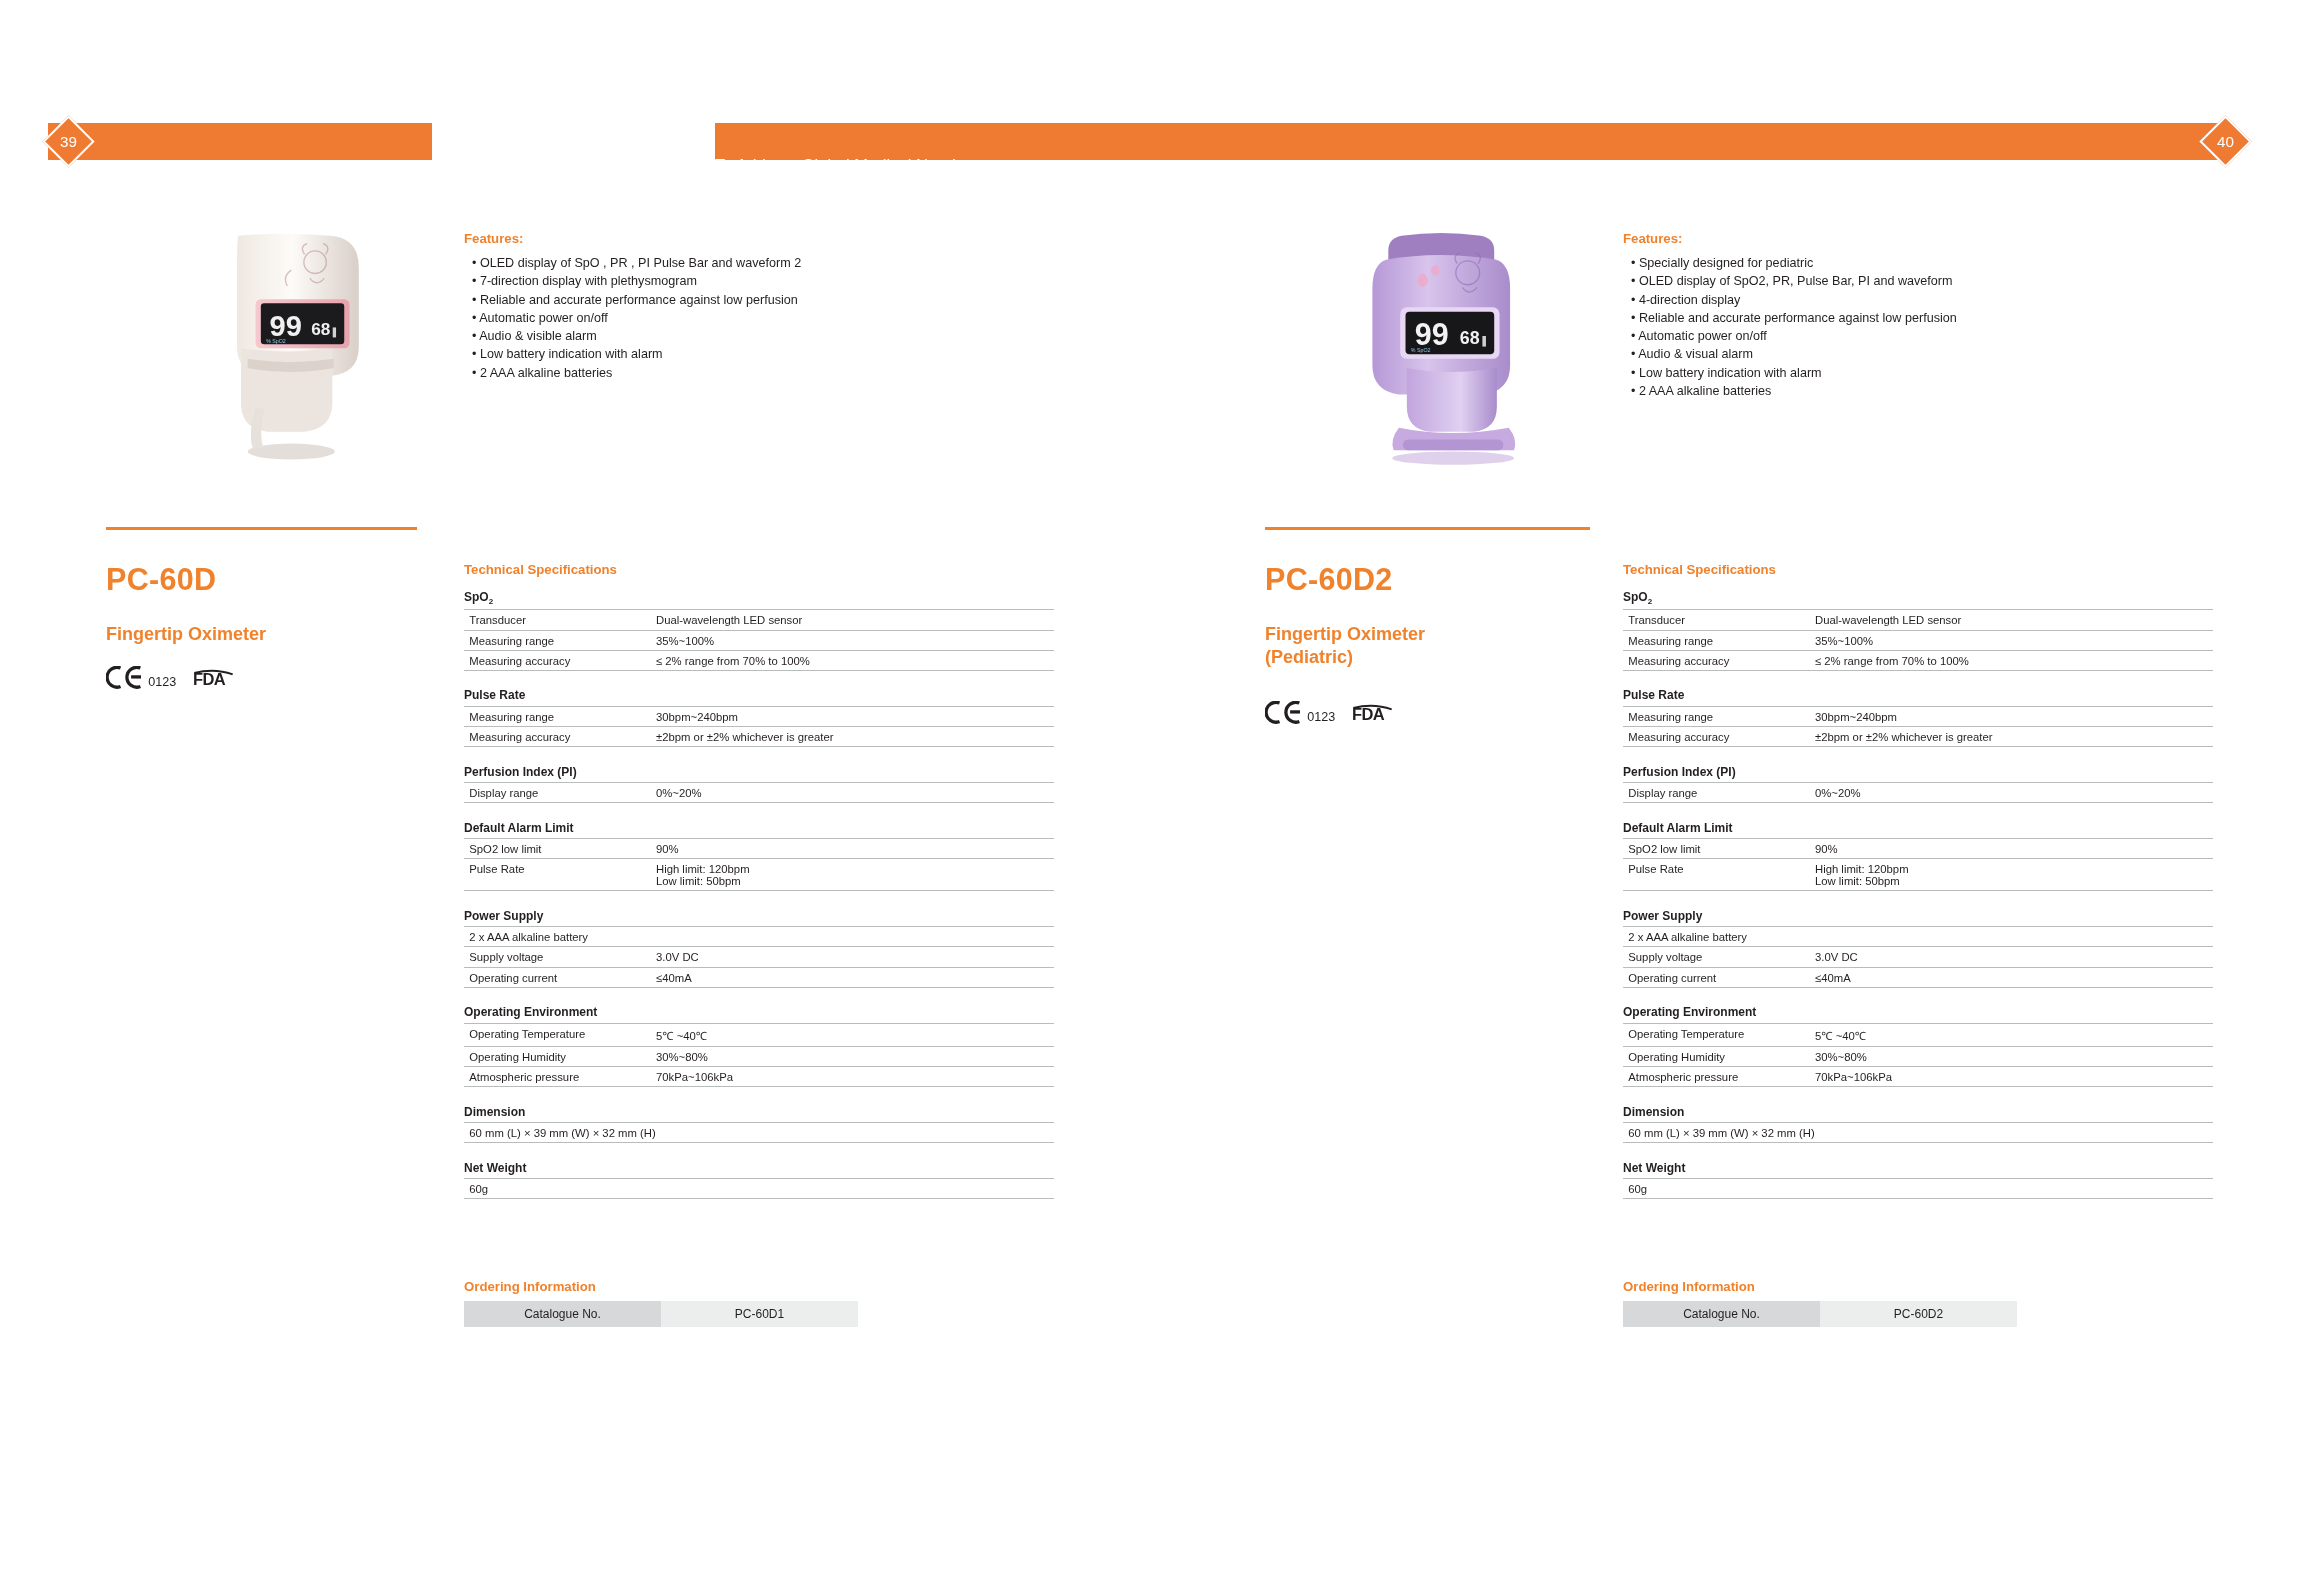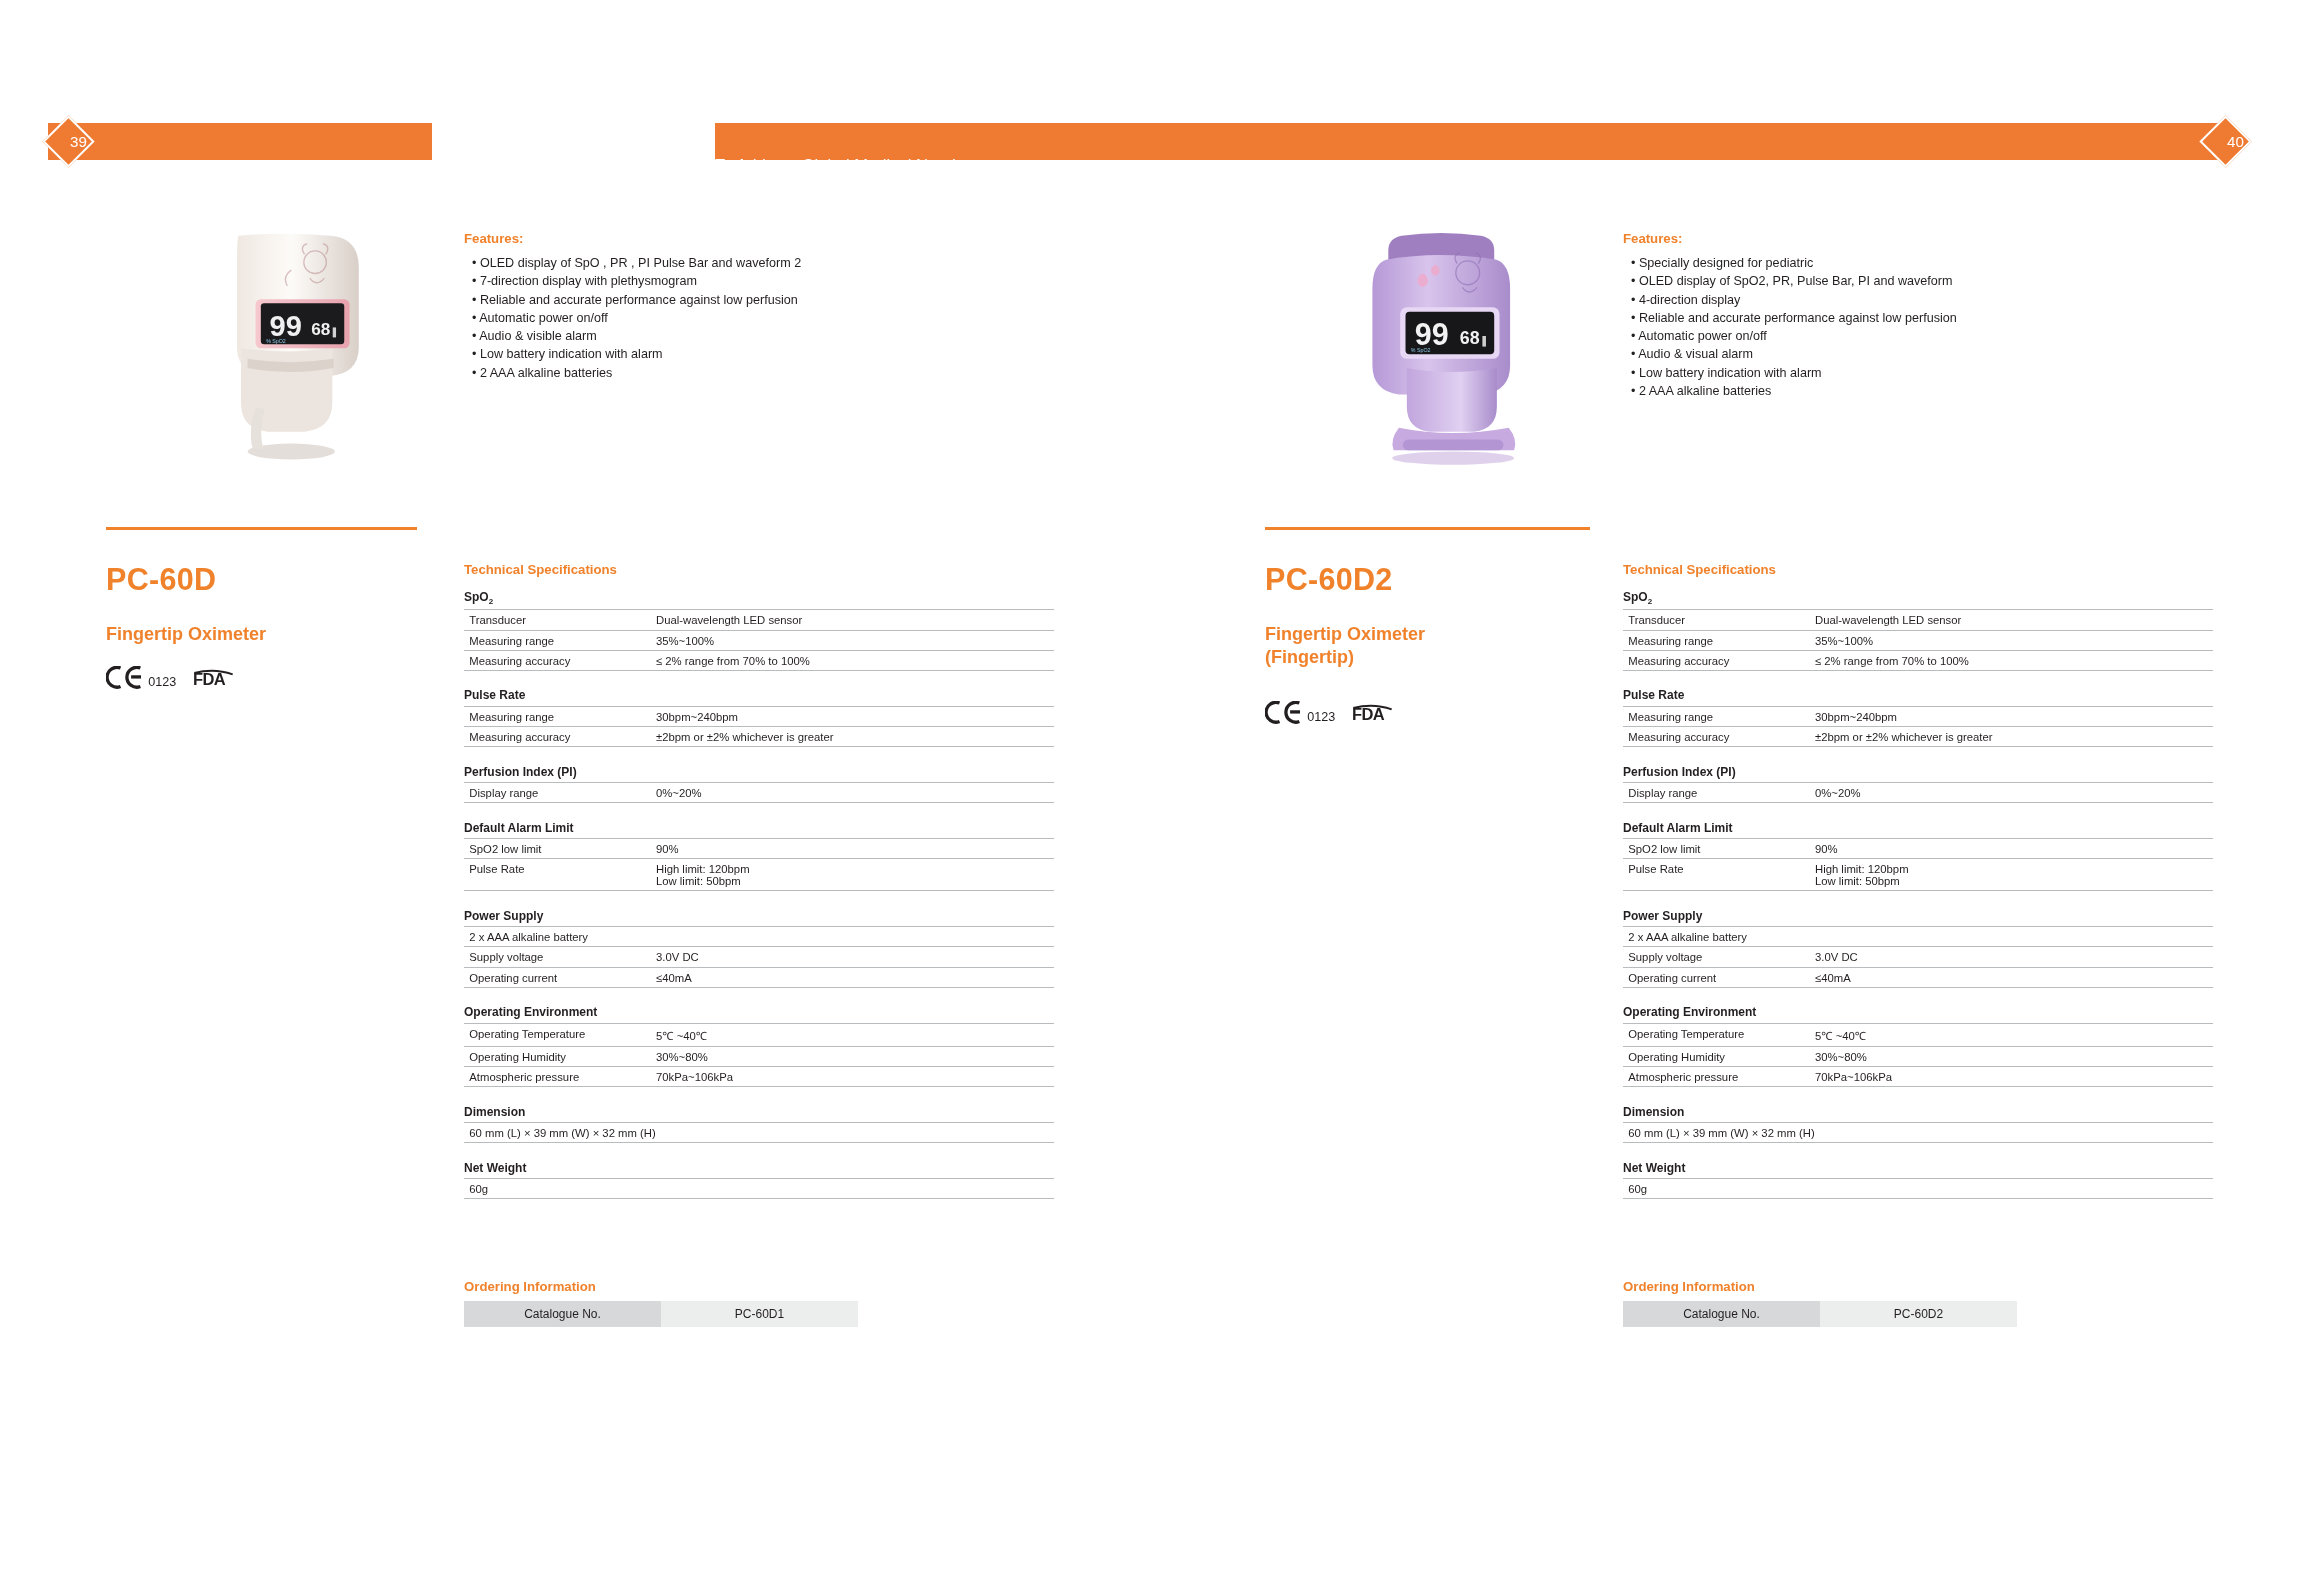--- a/index.html
+++ b/index.html
@@ -47,21 +47,21 @@
     transform: rotate(45deg);
     border: 2px solid #ffffff;
     box-sizing: border-box;
   }
   .header-num {
     position: absolute;
     top: 0;
     width: 37px;
     height: 37px;
     line-height: 37px;
-    text-align: right;
+    text-align: center;
     color: #ffffff;
     font-size: 15.2px;
   }
 
   
   #hdr-left .header-bar {
     left: 48px;
     width: 384px;
   }
   #hdr-left .header-title {
@@ -471,21 +471,21 @@
     <li>• Audio &amp; visual alarm</li>
     <li>• Low battery indication with alarm</li>
     <li>• 2 AAA alkaline batteries</li>
   </ul>
 </div>
 
 <div class="rule" style="left:1265px; top:527px; width:325px;"></div>
 <div class="prod-name" style="left:1265px; top:562px;">PC-60D2</div>
 <div class="prod-sub" style="left:1265px; top:623px;">
   <span>Fingertip Oximeter</span><br>
-  <span>(Fingertip)</span>
+  <span>(Pediatric)</span>
 </div>
 
 <div class="certs" style="left:1265px; top:701px;">
   <div style="display:flex; align-items:flex-end; gap:5.3px;">
     <svg width="37" height="22.5" viewBox="0 0 56 34" xmlns="http://www.w3.org/2000/svg">
       <path d="M22 3 A15 15 0 1 0 22 31" stroke="#231f20" stroke-width="5" fill="none"></path>
       <path d="M52 3 A15 15 0 1 0 52 31" stroke="#231f20" stroke-width="5" fill="none"></path>
       <rect x="38" y="14" width="15" height="5" fill="#231f20"></rect>
     </svg>
     <span style="font-size:12.6px; color:#231f20;">0123</span>

